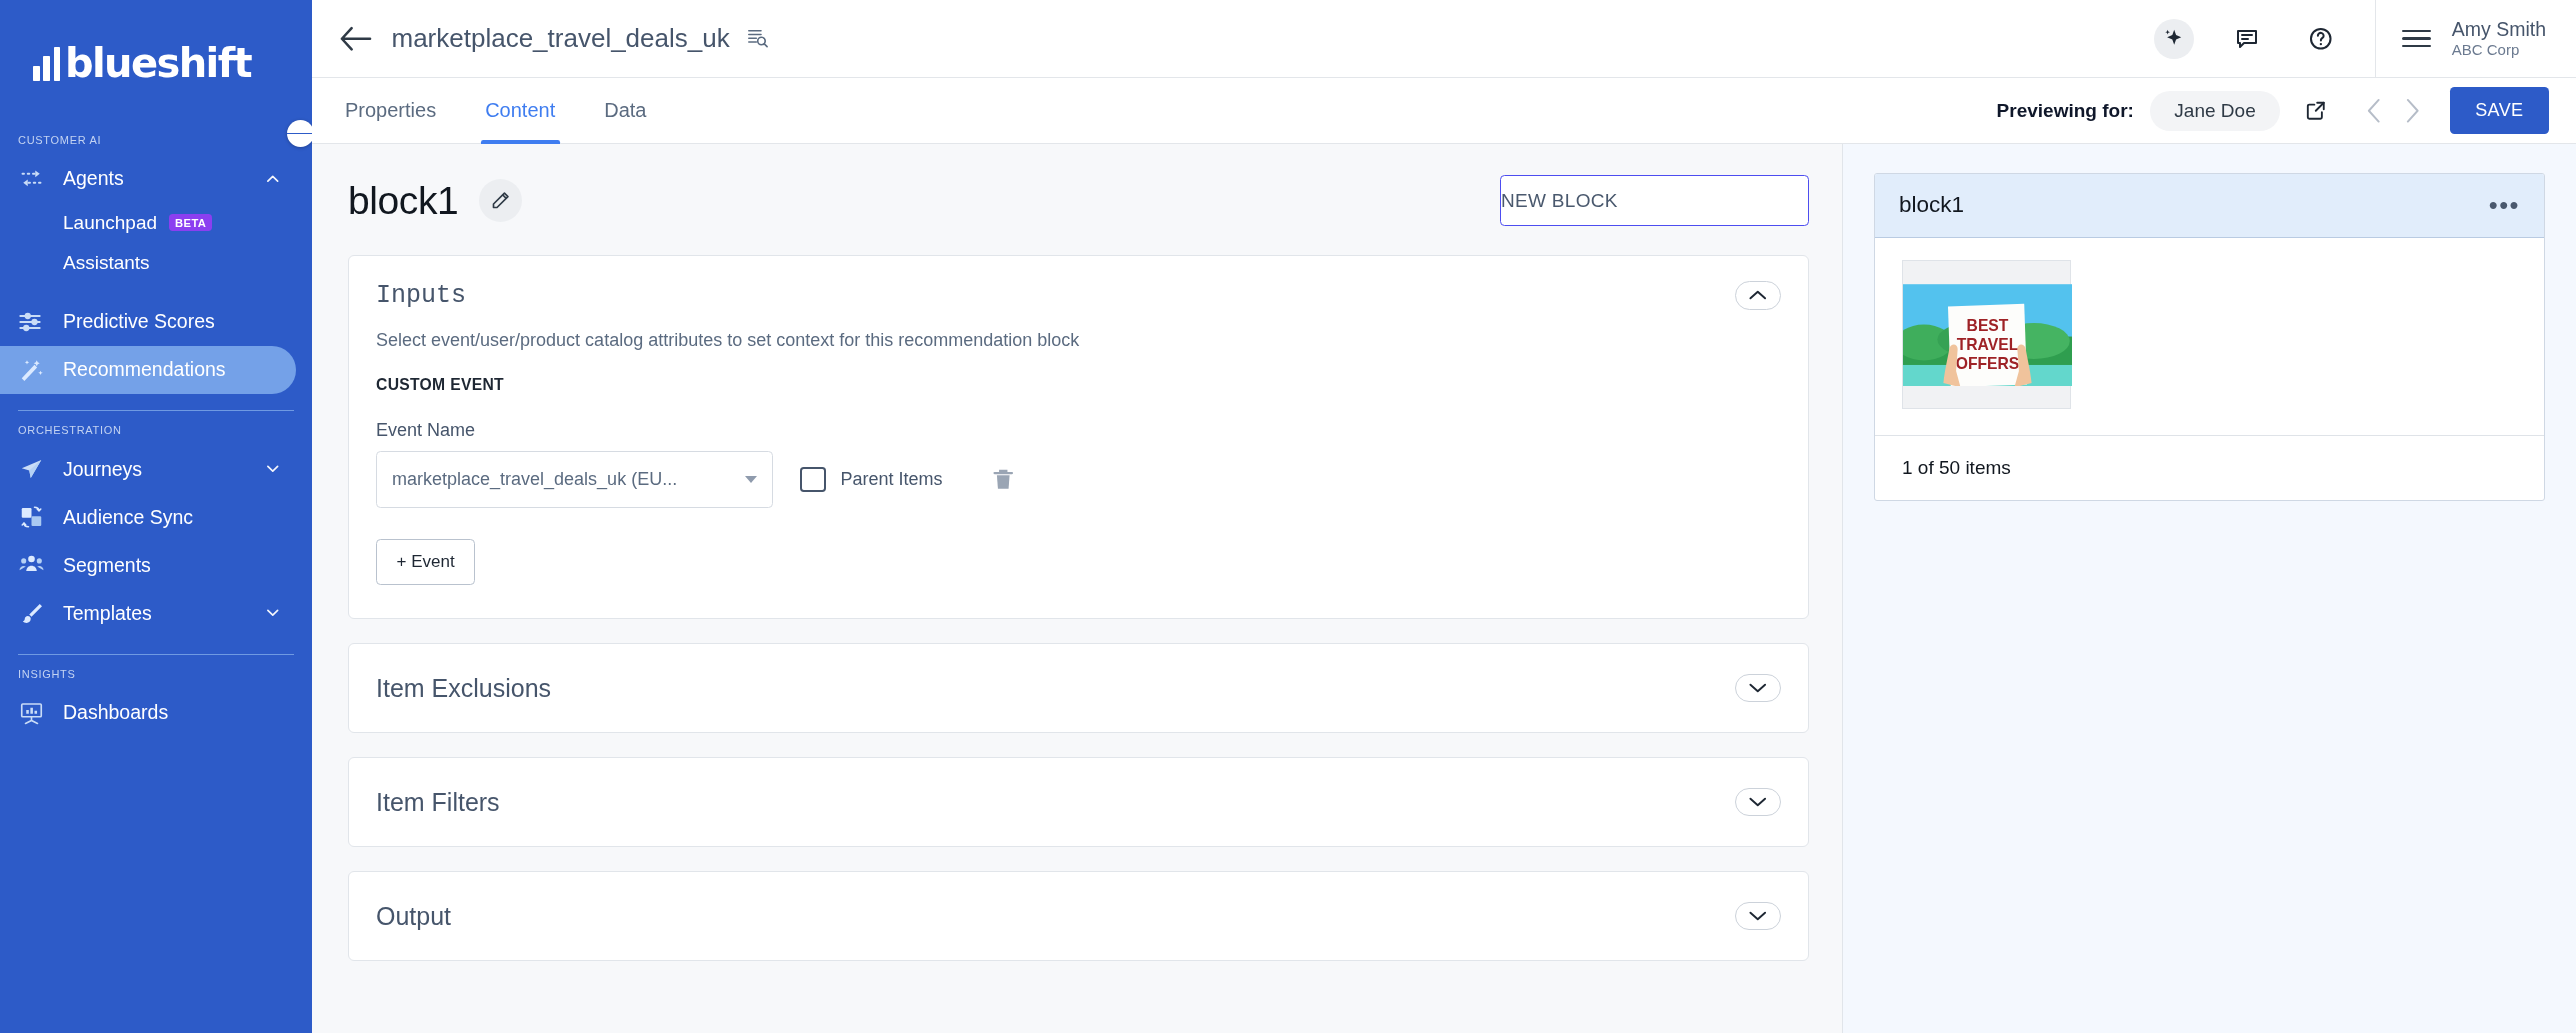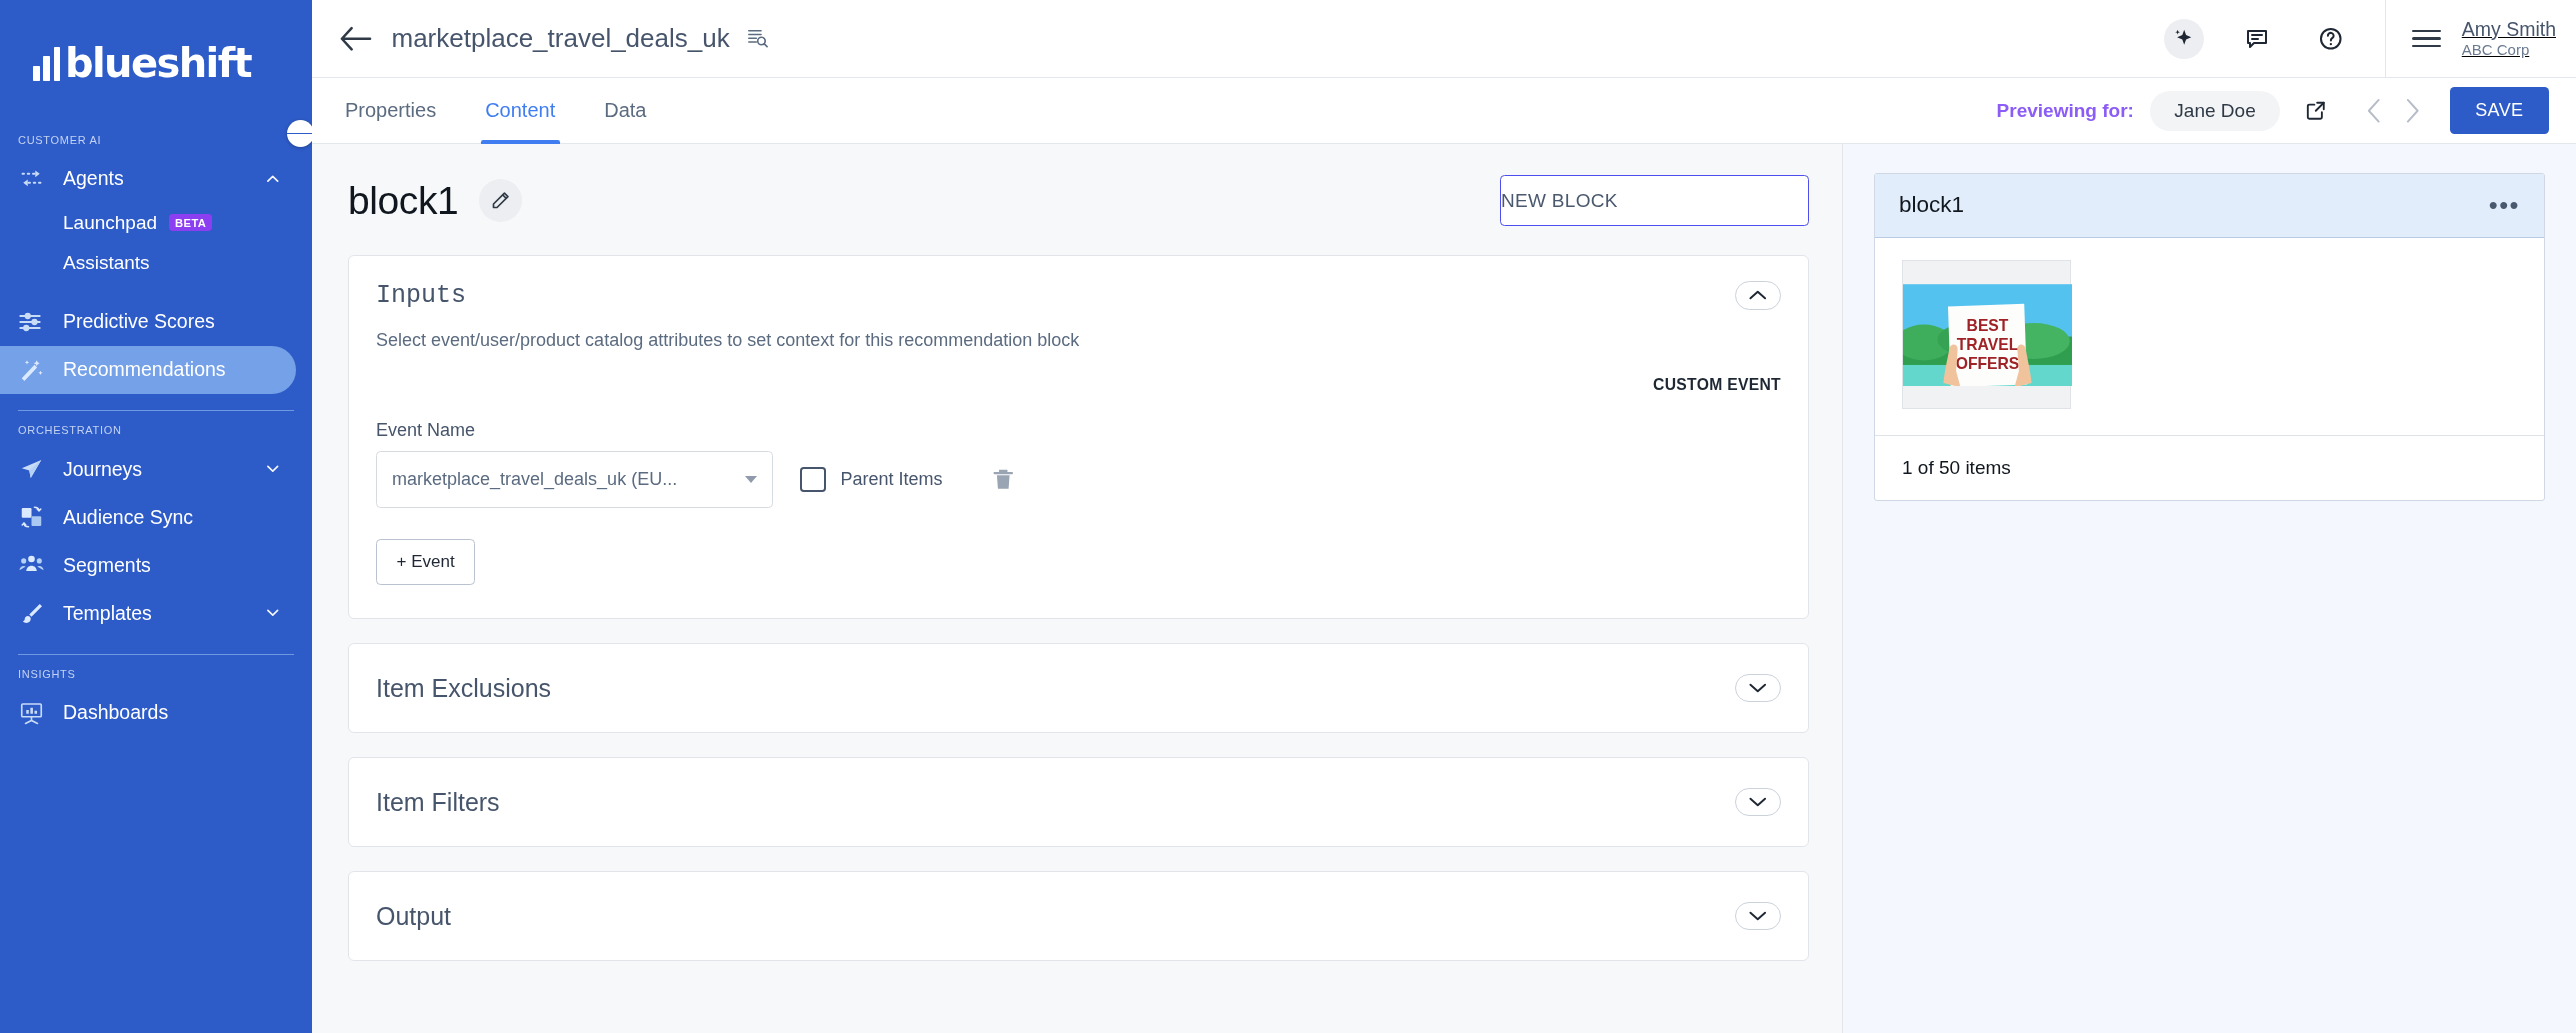--- a/index.html
+++ b/index.html
@@ -75,40 +75,40 @@
   }
   .back-arrow { margin-left: 24px; width: 39px; height:39px; display:flex; align-items:center; justify-content:center; cursor:pointer;}
   .page-title { font-size: 26px; color:#46556b; margin-left: 16.5px; font-weight: 400; white-space:nowrap; }
   .title-doc-icon { margin-left: 16.5px; width:22.5px; height:22.5px; cursor:pointer; }
   .topbar-spacer { flex: 1 1 auto; }
   .tb-icon { width: 40px; height: 40px; display:flex; align-items:center; justify-content:center; margin-right: 34px; cursor:pointer; }
   .tb-icon.sparkle { background:#eceef1; border-radius: 50%; margin-right: 33px; }
   .topbar-sep { width:0.7px; height:78px; background:#e3e6ea; }
   .hamburger { margin: 0 21px 0 27px; cursor:pointer; }
   .hamburger span { display:block; width:28.5px; height:2.2px; background:#2f3a46; margin: 5.2px 0; border-radius:1.5px;}
-  .user-box { padding-right: 20px; text-decoration: underline; }
+  .user-box { padding-right: 30px; }
   .user-name { font-size: 19.5px; color:#46556b; line-height: 1.15; }
   .user-org { font-size: 15px; color:#6b7a90; line-height: 1.3; }
 
   .tabbar {
     height: 66px; flex: 0 0 66px; background:#fff;
     display:flex; align-items:center; border-bottom: 0.7px solid #e3e6ea;
   }
   .tab {
     font-size: 20px; color:#5b6b80; margin-left: 0; padding: 0 4.5px;
     height: 66px; display:flex; align-items:center; position:relative; cursor:pointer;
   }
   .tab + .tab { margin-left: 40px; }
   .tabs-group { margin-left: 28.5px; display:flex; align-items:flex-start; }
   .tab.active { color:#3f7df0; }
   .tab.active::after {
     content:""; position:absolute; left:0; right:0; bottom:0; height:3.7px; background:#3f7df0; border-radius:2.2px 2.2px 0 0;
   }
   .tabbar-spacer { flex:1 1 auto; }
-  .previewing-label { font-size: 19px; color:#8b5cf6; font-weight: 700; margin-right: 16.5px; }
+  .previewing-label { font-size: 19px; color:#0f172a; font-weight: 700; margin-right: 16.5px; }
   .preview-pill {
     background:#f3f4f6; border-radius: 22.5px; padding: 9px 24px;
     font-size: 19px; color:#2f3a46; cursor:pointer;
   }
   .ext-icon { margin-left: 25.5px; cursor:pointer; width:22.5px; height:22.5px;}
   .nav-arrow { width:37px;height:37px; display:flex;align-items:center;justify-content:center; cursor:pointer; }
   .nav-arrow.first { margin-left: 28.5px; }
   .save-btn {
     background:#2d5bc8; color:#fff; font-size: 18px; letter-spacing:0.4px;
     padding: 12.7px 25.5px; border-radius: 4.5px; margin-left: 19.5px; margin-right: 27px; cursor:pointer;
@@ -139,21 +139,20 @@
   .card-header { display:flex; align-items:flex-start; padding: 25.5px 27px 0 27px; }
   .card-title { font-size: 25px; color:#46556b; font-weight: 400; }
   .collapse-btn {
     width: 46px; height: 28.5px; border: 0.7px solid #ccd2da; border-radius: 16.5px;
     display:flex; align-items:center; justify-content:center; cursor:pointer; background:#fff;
   }
   .card-sub { font-size: 18px; color:#5b6b80; padding: 19.5px 27px 0 27px; }
   .field-group-label {
     font-size: 15.7px; color:#1e2733; font-weight: 700; letter-spacing:0.3px;
     padding: 25.5px 27px 0 27px;
-    text-align: right;
   }
   .field-label { font-size: 18px; color:#46556b; padding: 25.5px 27px 0 27px; }
   .row { display:flex; align-items:center; padding: 10.5px 27px 0 27px; }
   .select-box {
     width: 397px; height: 57px; border:0.7px solid #d6dbe2; border-radius: 4.5px;
     display:flex; align-items:center; padding: 0 15px; background:#fff; cursor:pointer;
   }
   .select-text { flex:1 1 auto; font-size: 18px; color:#5b6b80; white-space:nowrap; overflow:hidden; }
   .caret { width:0;height:0;border-left:6.7px solid transparent;border-right:6.7px solid transparent;border-top:7.5px solid #8f9bad; }
   .checkbox {

